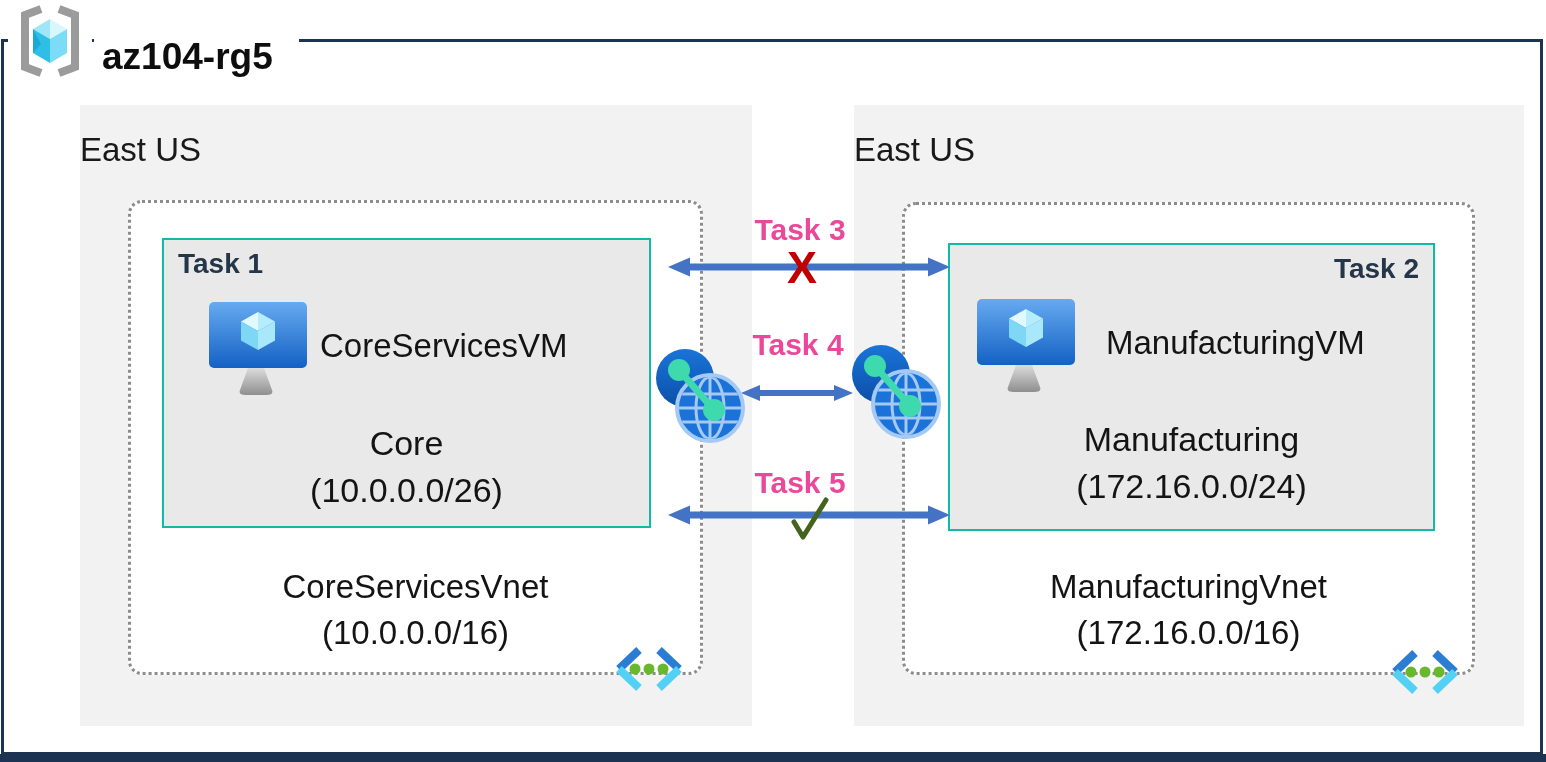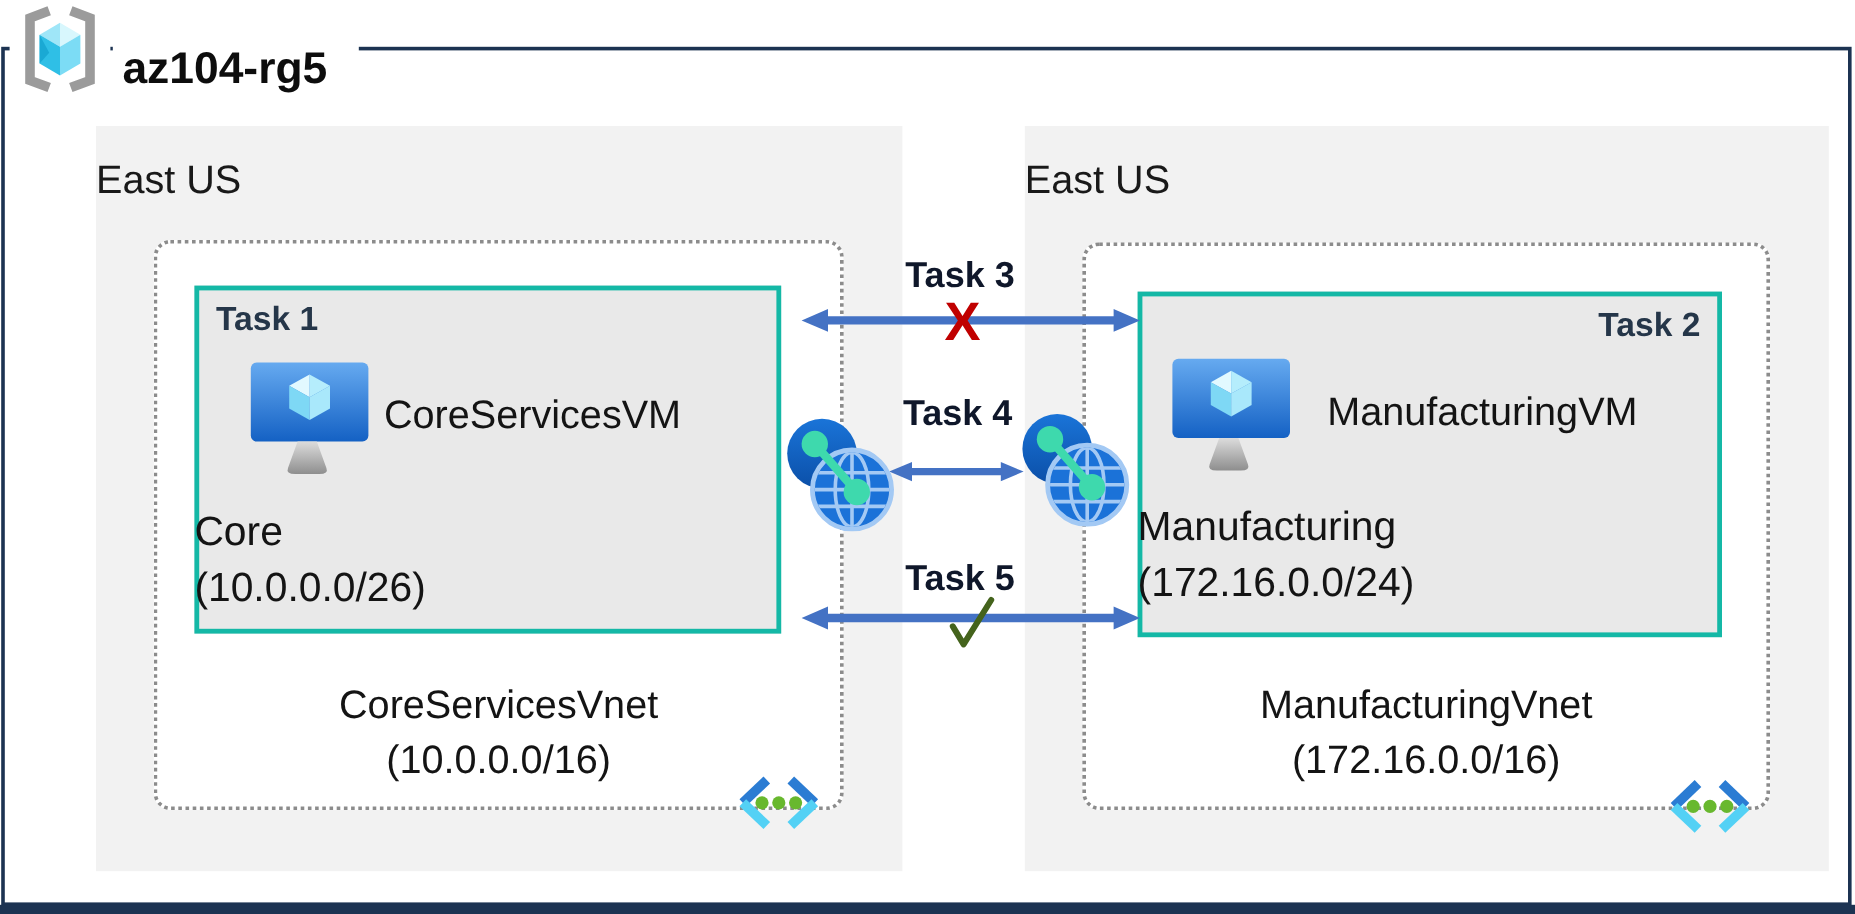--- a/index.html
+++ b/index.html
@@ -18,41 +18,41 @@
   
   .region{background:#f2f2f2;}
   .region-0{left:80px;top:105px;width:672px;height:621px;}
   .region-1{left:854px;top:105px;width:670px;height:621px;}
   .region-label{width:100%;text-align:left;margin-top:26px;font-size:33px;font-weight:400;color:#191919;}
   
   .vnet{background:#ffffff;border:3px dotted #8c8c8c;border-radius:14px;box-sizing:border-box;}
   .vnet-0{left:128px;top:200px;width:575px;height:475px;}
   .vnet-1{left:902px;top:202px;width:573px;height:473px;}
   
-  .subnet{background:#e9e9e9;border:4px solid #14b8a6;box-sizing:border-box;}
+  .subnet{background:#e9e9e9;border:2px solid #14b8a6;box-sizing:border-box;}
   .subnet-0{left:162px;top:238px;width:489px;height:290px;}
   .subnet-1{left:948px;top:243px;width:487px;height:288px;}
   .task-badge{position:absolute;top:8px;font-size:28px;font-weight:700;color:#253649;}
   .task-left{left:14px;}
   .task-right{right:14px;}
   .vm-icon-0{left:208px;top:301px;width:100px;height:96px;}
   .vm-icon-1{left:976px;top:298px;width:100px;height:96px;}
   .vm-name{font-size:33px;color:#141414;white-space:nowrap;}
   .vm-name-0{left:320px;top:327px;}
   .vm-name-1{left:1106px;top:324px;}
-  .subnet-name{font-size:34px;line-height:47px;color:#141414;}
+  .subnet-name{text-align:center;font-size:34px;line-height:47px;color:#141414;}
   .subnet-name-0{left:162px;top:420px;width:489px;}
   .subnet-name-1{left:948px;top:416px;width:487px;}
   .vnet-label{text-align:center;font-size:33px;line-height:46px;color:#141414;}
   .vnet-label-0{left:128px;top:564px;width:575px;}
   .vnet-label-1{left:902px;top:564px;width:573px;}
   .vnet-icon-0{left:612px;top:645px;width:74px;height:48px;z-index:5;}
   .vnet-icon-1{left:1388px;top:648px;width:74px;height:48px;z-index:5;}
   
-  .task-label{width:200px;text-align:center;font-size:30px;font-weight:700;color:#0f172a;z-index:6;}
+  .task-label{width:200px;text-align:center;font-size:30px;font-weight:700;color:#ec4899;z-index:6;}
   .task3-label{left:700px;top:213px;}
   .task4-label{left:698px;top:328px;}
   .task5-label{left:700px;top:466px;}
   .arrow3{left:666px;top:254px;z-index:4;}
   .arrow4{left:739px;top:380px;z-index:4;}
   .arrow5{left:666px;top:502px;z-index:4;}
   .x-marker{left:772px;top:245px;width:60px;text-align:center;
     font-size:45px;font-weight:800;color:#c00000;z-index:6;line-height:1.0;}
   .check-marker{left:780px;top:492px;z-index:6;}
   .peer-0{left:654px;top:347px;width:92px;height:96px;z-index:5;}

